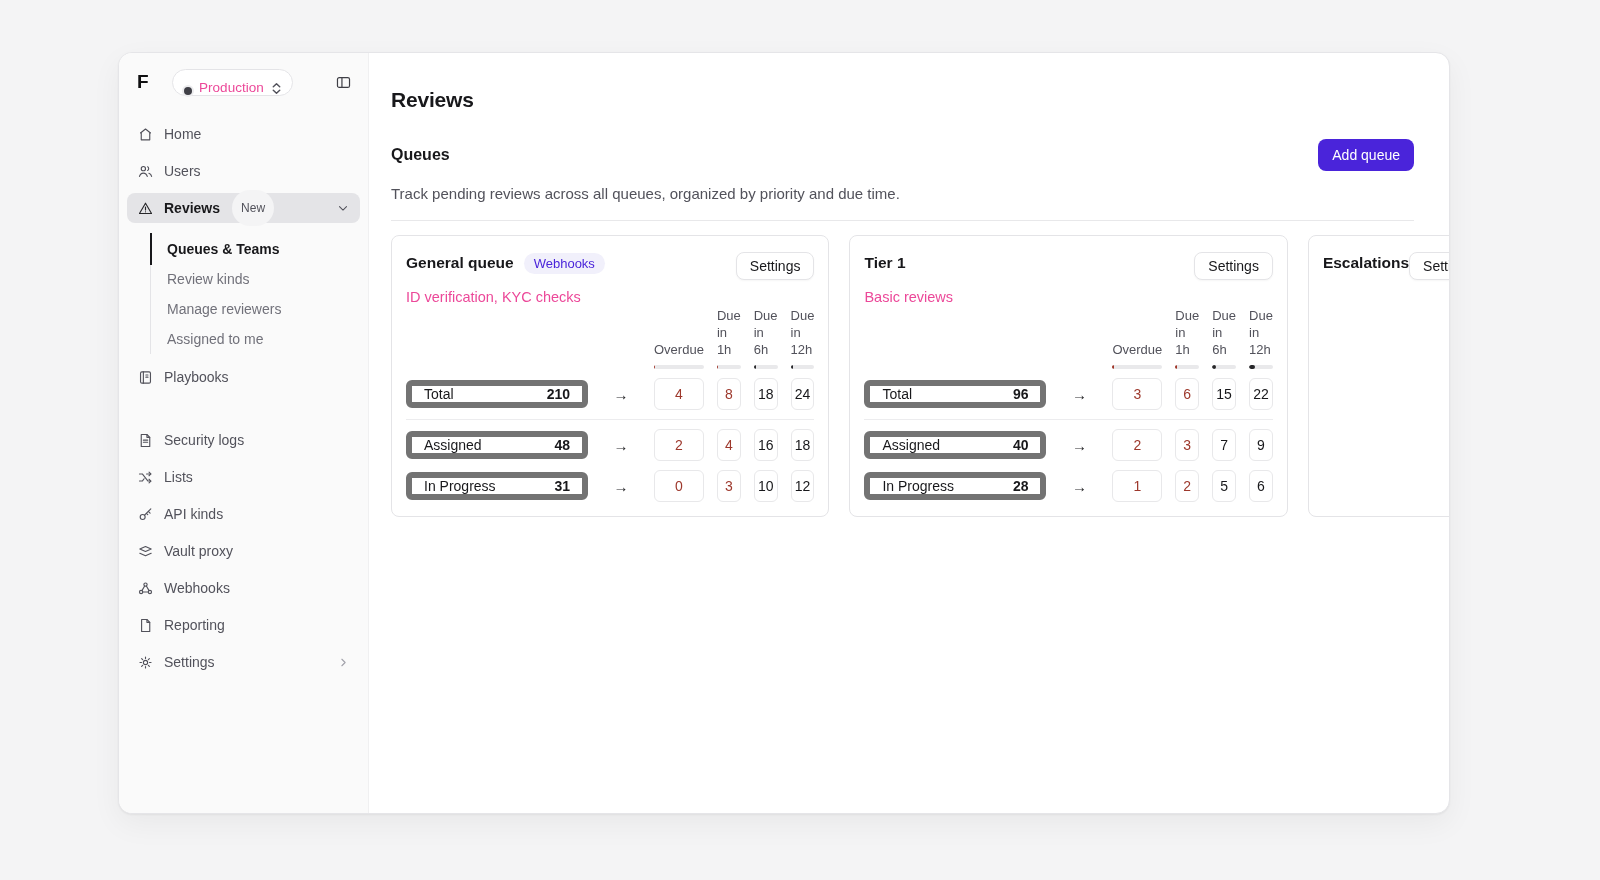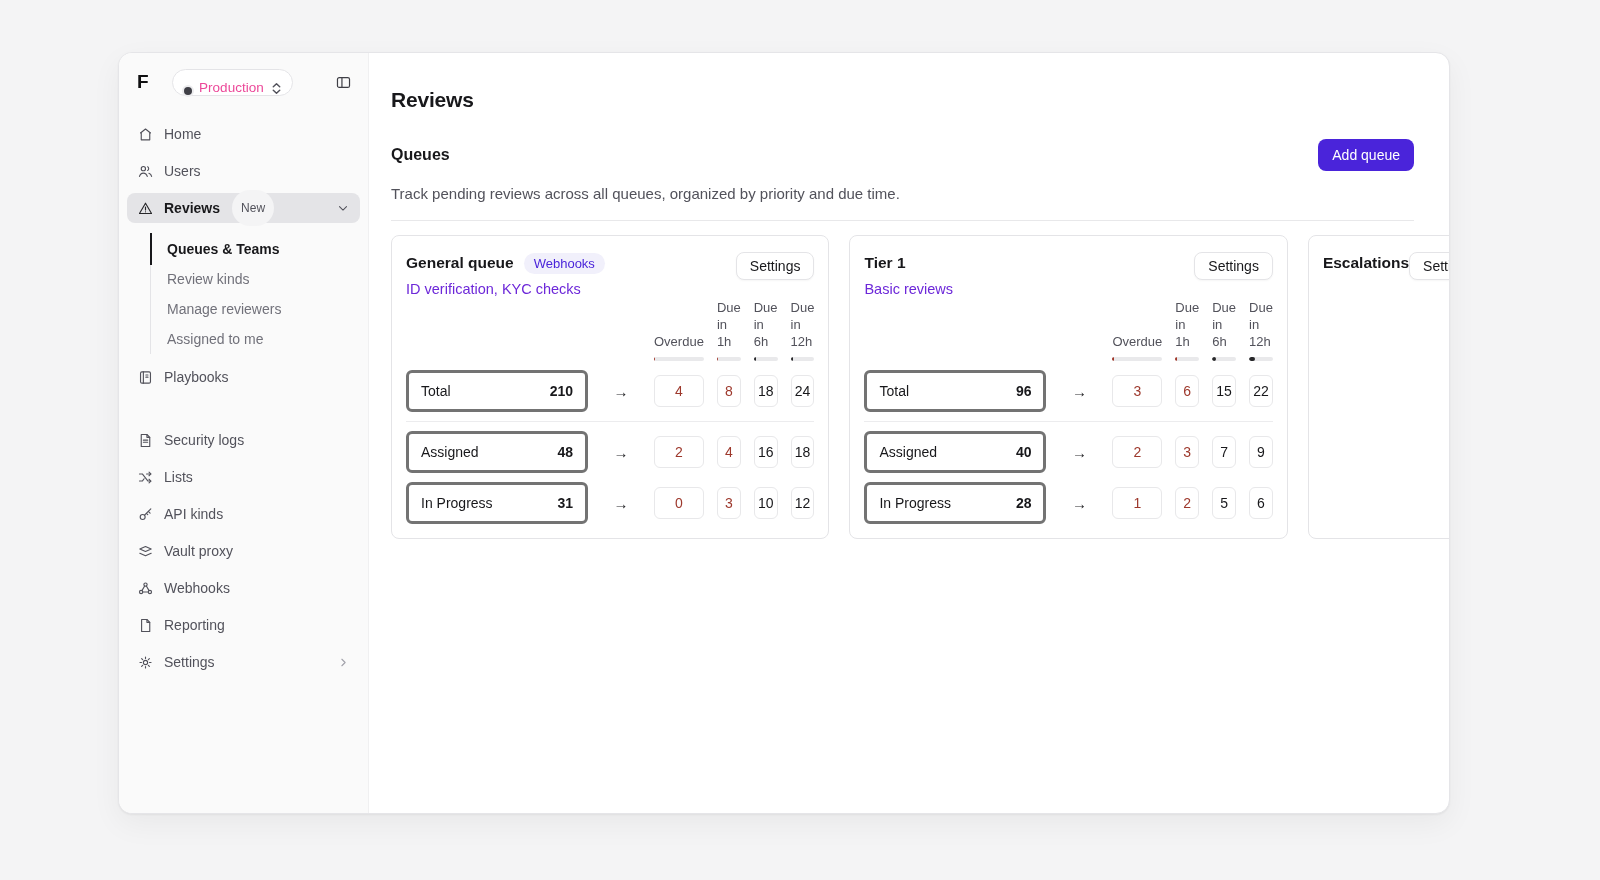--- a/index.html
+++ b/index.html
@@ -68,39 +68,39 @@
   .cards { margin-top:14px; display:flex; flex-direction:row; gap:20px; }
   
   .qcard { border:1px solid #e4e4e7; border-radius:8px; padding:16px 14px 14px 14px; background:#fff; }
   .qcard-head { display:flex; align-items:flex-start; }
   .qcard-titlerow { display:flex; align-items:center; height:22px; }
   .qcard-title { font-size:15.5px; font-weight:700; }
   .qcard-badge {
     margin-left:10px; background:#F1F0FB; color:#4A24DA; font-size:13px;
     border-radius:999px; padding:3px 10px;
   }
-  .qcard-desc { margin-top:6px; font-size:14.5px; color:#6d28d9; line-height:19px; }
+  .qcard-desc { margin-top:14px; font-size:14.5px; color:#ec4899; line-height:19px; }
   .btn-secondary {
     margin-left:auto; background:#fff; border:1px solid #e4e4e7; border-radius:8px;
     height:28px; padding:0 13px; font-size:14px; font-family:inherit; color:#18181b;
     cursor:pointer; box-shadow:0 1px 2px rgba(0,0,0,.04);
   }
   .qtable {
     display:grid;
     grid-template-columns:182px 40px repeat(4, 1fr);
     column-gap:13px; row-gap:9px; align-items:center;
   }
   .qcol-head { align-self:end; }
   .qcol-label { font-size:13px; color:#52525b; display:block; line-height:17px; }
   .qcol-bar { margin-top:7px; height:4px; border-radius:2px; background:#e9e9eb; overflow:hidden; }
   .qcol-fill { height:4px; border-radius:2px; width:0; }
   .qcol-fill.fill-red { background:#A03527; }
   .qcol-fill.fill-dark { background:#27272A; }
   .qrow-label {
-    height:42px; border:3px solid #737373; border-radius:6px;
+    height:28px; border:6px solid #737373; border-radius:6px;
     display:flex; align-items:center; justify-content:space-between; padding:0 12px;
     font-size:14px; background:#fff;
   }
   .qrow-count { font-weight:700; }
   .qarrow { text-align:center; font-size:15px; color:#27272a; }
   .qcell {
     height:32px; border:1px solid #e8e8ea; border-radius:6px;
     display:flex; align-items:center; justify-content:center; font-size:14px; background:#fff;
   }
   .qcell.red { color:#9D382C; }

